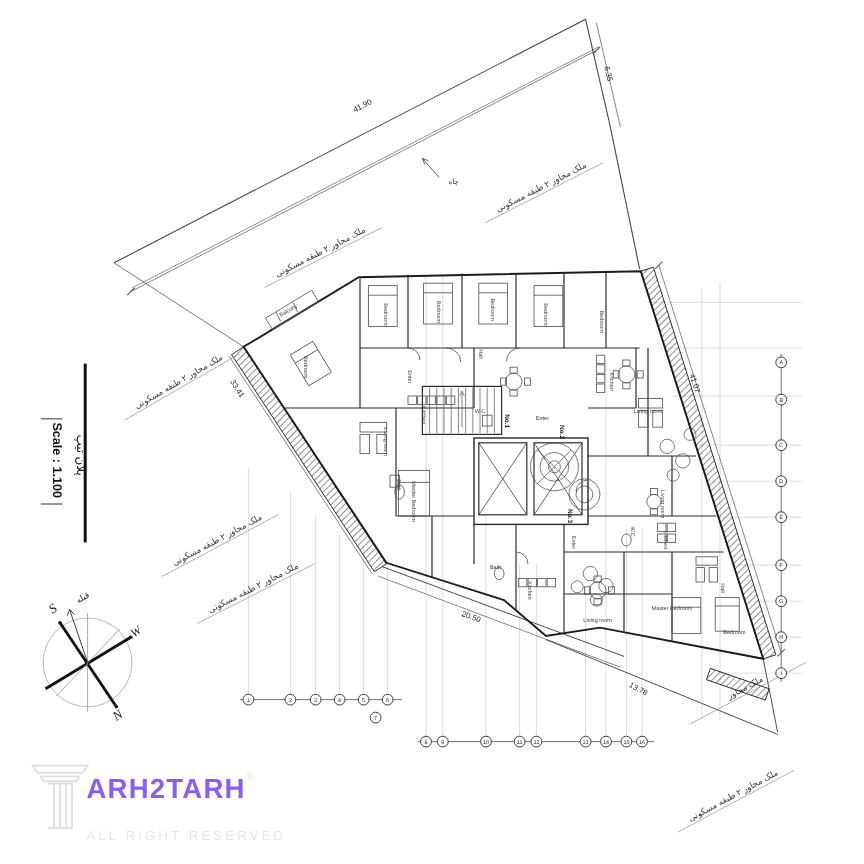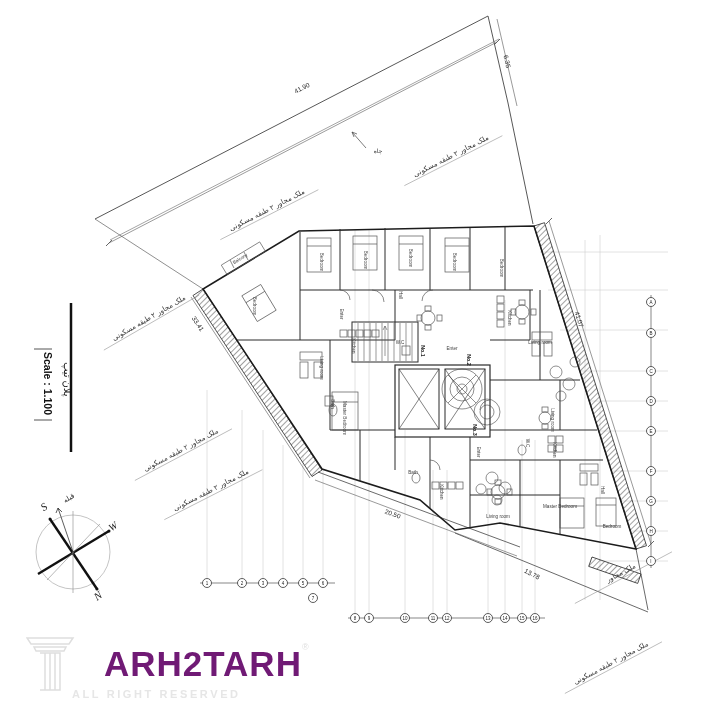--- a/index.html
+++ b/index.html
@@ -7,23 +7,23 @@
     width:720px;height:720px;background:#ffffff;position:relative;
     font-family:"Liberation Sans",sans-serif;overflow:hidden;
   }
   svg{position:absolute;left:0;top:0;font-family:"Liberation Sans",sans-serif;}
   .logo{
     position:absolute;left:26px;top:634px;display:flex;align-items:flex-start;
     color:#e0e0e0;user-select:none;
   }
   .logo .col-icon{position:static;width:50px;height:60px;flex:0 0 auto;}
   .logo .logo-text{margin-left:-4px;margin-top:12px;}
-  .logo .brand{font-size:35px;font-weight:bold;letter-spacing:1px;line-height:1;color:#701a75;margin-left:32px;}
+  .logo .brand{font-size:23px;font-weight:bold;letter-spacing:1px;line-height:1;color:#8b5cf6;}
   .logo .reg{font-size:9px;vertical-align:top;position:relative;top:-4px;color:#e0e0e0;}
-  .logo .tagline{font-size:11px;font-weight:bold;letter-spacing:2.6px;margin-top:7px;color:#e6e6e6;}
+  .logo .tagline{font-size:11px;font-weight:normal;letter-spacing:2.6px;margin-top:21px;color:#e6e6e6;}
 </style>
 </head>
 <body>
 
 <svg id="plan-svg" width="720" height="720" viewBox="0 0 720 720">
   <defs>
     <pattern id="hatch" patternUnits="userSpaceOnUse" width="4" height="4" patternTransform="rotate(45)">
       <line x1="0" y1="0" x2="0" y2="4" stroke="#444444" stroke-width="1"></line>
     </pattern>
   </defs>

